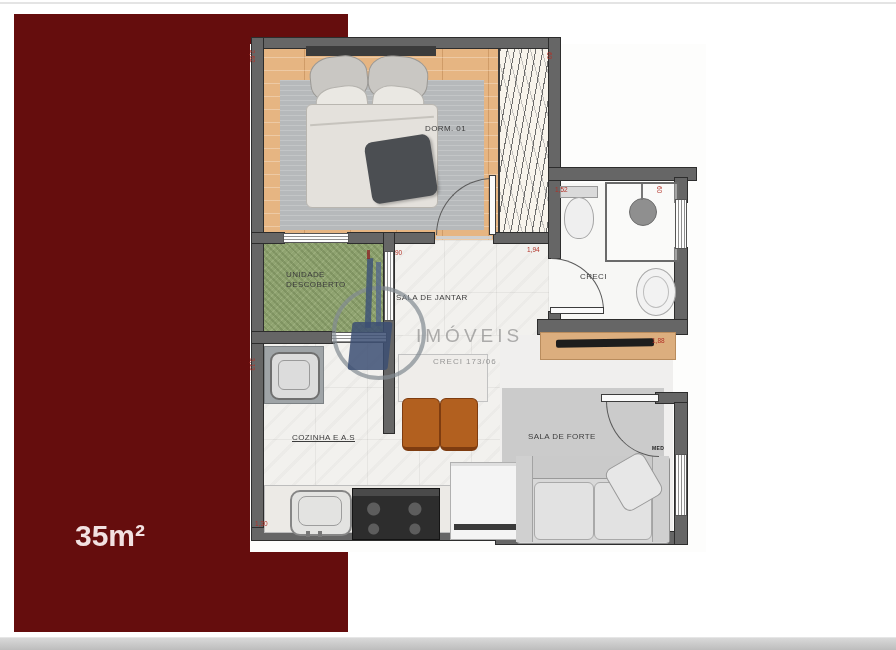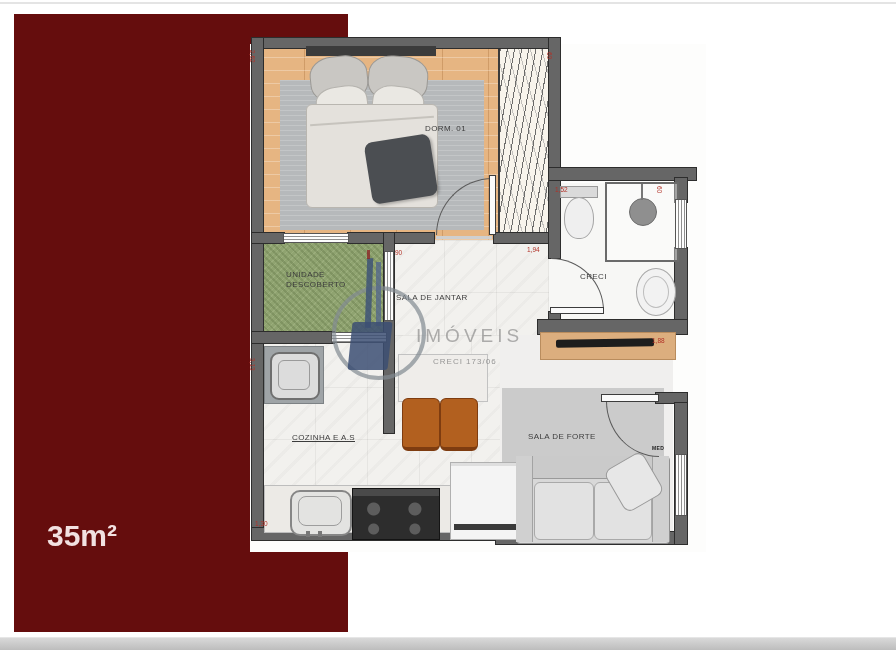--- a/index.html
+++ b/index.html
@@ -31,21 +31,21 @@
      background-size:52px 52px,52px 52px,auto;}
   .hatch{background:#f8f4ec;background-image:
      repeating-linear-gradient(100deg,rgba(85,85,85,.85) 0 1px,transparent 1px 7px),
      repeating-linear-gradient(75deg,rgba(150,150,150,.55) 0 1px,transparent 1px 11px);
      border-left:2px solid #3a3a3a;z-index:3;}
   .rug{background:#b6b9bb;background-image:repeating-linear-gradient(180deg,rgba(255,255,255,.18) 0 1px,transparent 1px 5px);z-index:3;}
   .wm{position:absolute;z-index:9;pointer-events:none;}
   .brand-big{font-size:27px;font-weight:bold;letter-spacing:3px;color:rgba(115,115,115,.55);}
   .brand-sub{font-size:19px;letter-spacing:4px;color:rgba(125,125,125,.6);}
   .brand-creci{font-size:8px;letter-spacing:1px;color:rgba(135,135,135,.85);}
-  .info-line{position:absolute;color:#f2e1e1;font-weight:bold;z-index:3;white-space:nowrap;}
+  .info-line{position:absolute;color:#f2e1e1;font-weight:bold;z-index:3;white-space:nowrap;margin-left:28px;}
 </style>
 </head>
 <body>
 
 <div class="scene">
 
   <div class="abs" style="left:0;top:2px;width:896px;height:2px;background:#e4e4e4;"></div>
   <div class="abs" style="left:0;top:637px;width:896px;height:12px;background:linear-gradient(#d9d9d9,#bdbdbd);border-top:1px solid #e6e6e6;z-index:1;"></div>
 
   <div class="abs" style="left:14px;top:14px;width:334px;height:618px;background:#650d0d;z-index:1;">

